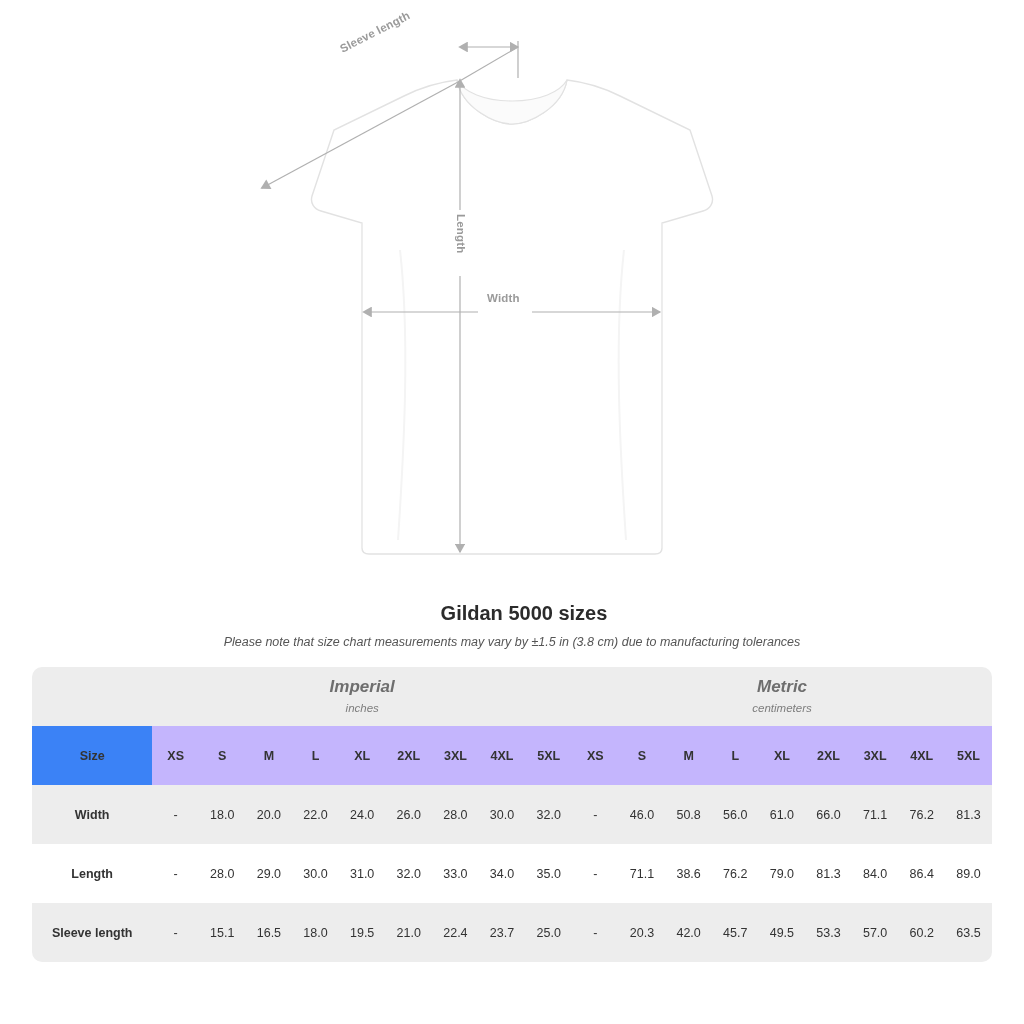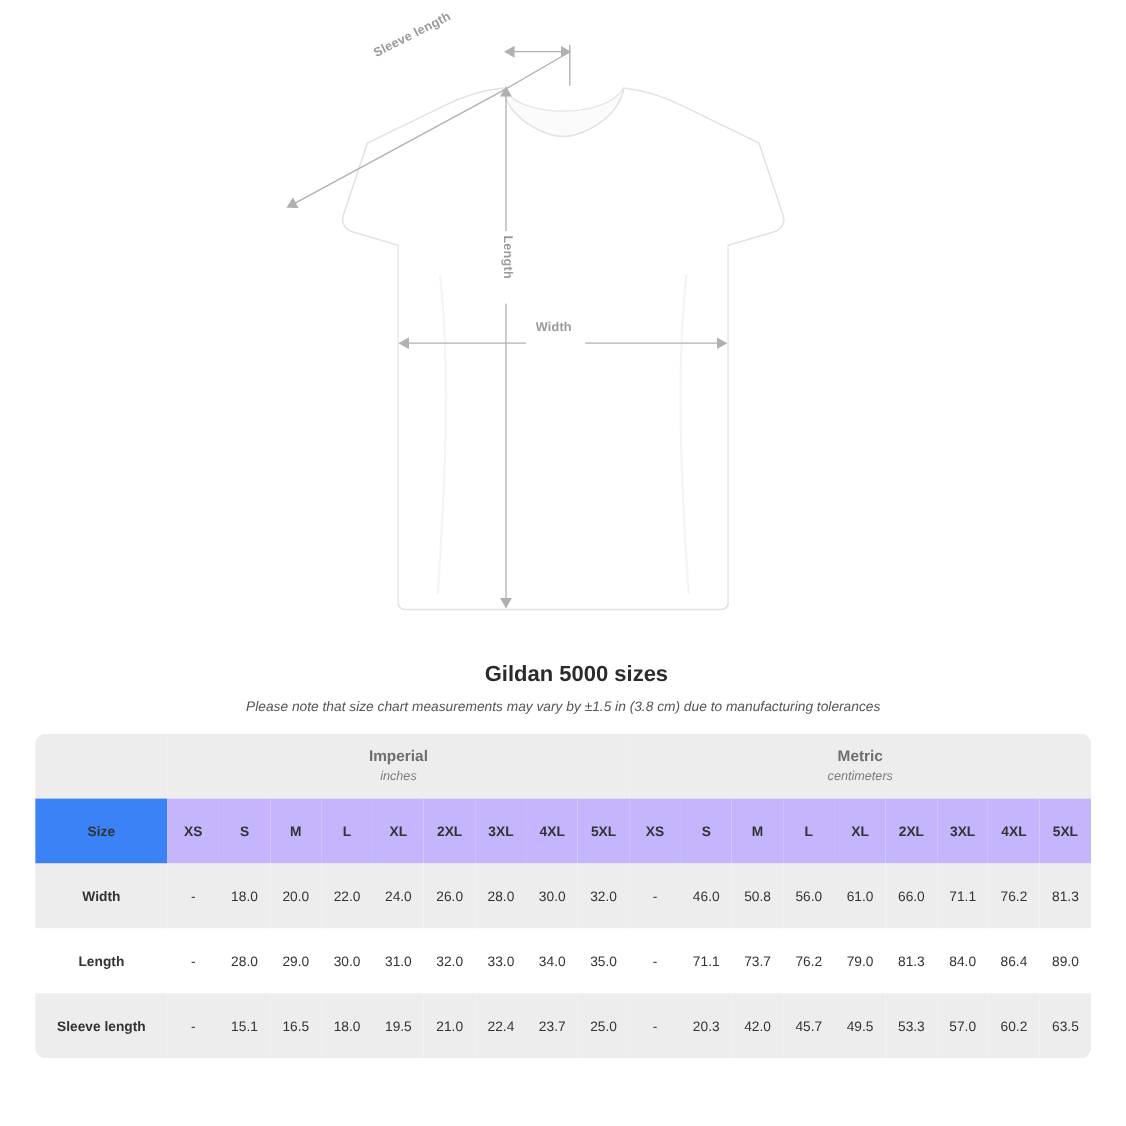--- a/index.html
+++ b/index.html
@@ -97,21 +97,22 @@
     height: 59px;
     vertical-align: middle;
   }
   
   .unit-row td {
     background: #ededed;
     height: 86px;
     vertical-align: middle;
   }
   .unit-name {
-    font-size: 14px;
+    font-size: 17px;
+    font-style: italic;
     font-weight: bold;
     color: #6e6e6e;
     display: block;
     line-height: 1.35;
     text-align: center;
   }
   .unit-sub {
     font-size: 11.5px;
     font-style: italic;
     color: #7d7d7d;
@@ -301,21 +302,21 @@
           <td>28.0</td>
           <td>29.0</td>
           <td>30.0</td>
           <td>31.0</td>
           <td>32.0</td>
           <td>33.0</td>
           <td>34.0</td>
           <td>35.0</td>
           <td>-</td>
           <td>71.1</td>
-          <td>73.7</td>
+          <td>38.6</td>
           <td>76.2</td>
           <td>79.0</td>
           <td>81.3</td>
           <td>84.0</td>
           <td>86.4</td>
           <td>89.0</td>
         </tr>
 
         <tr class="band-alt">
           <td class="rowlabel">Sleeve length</td>

